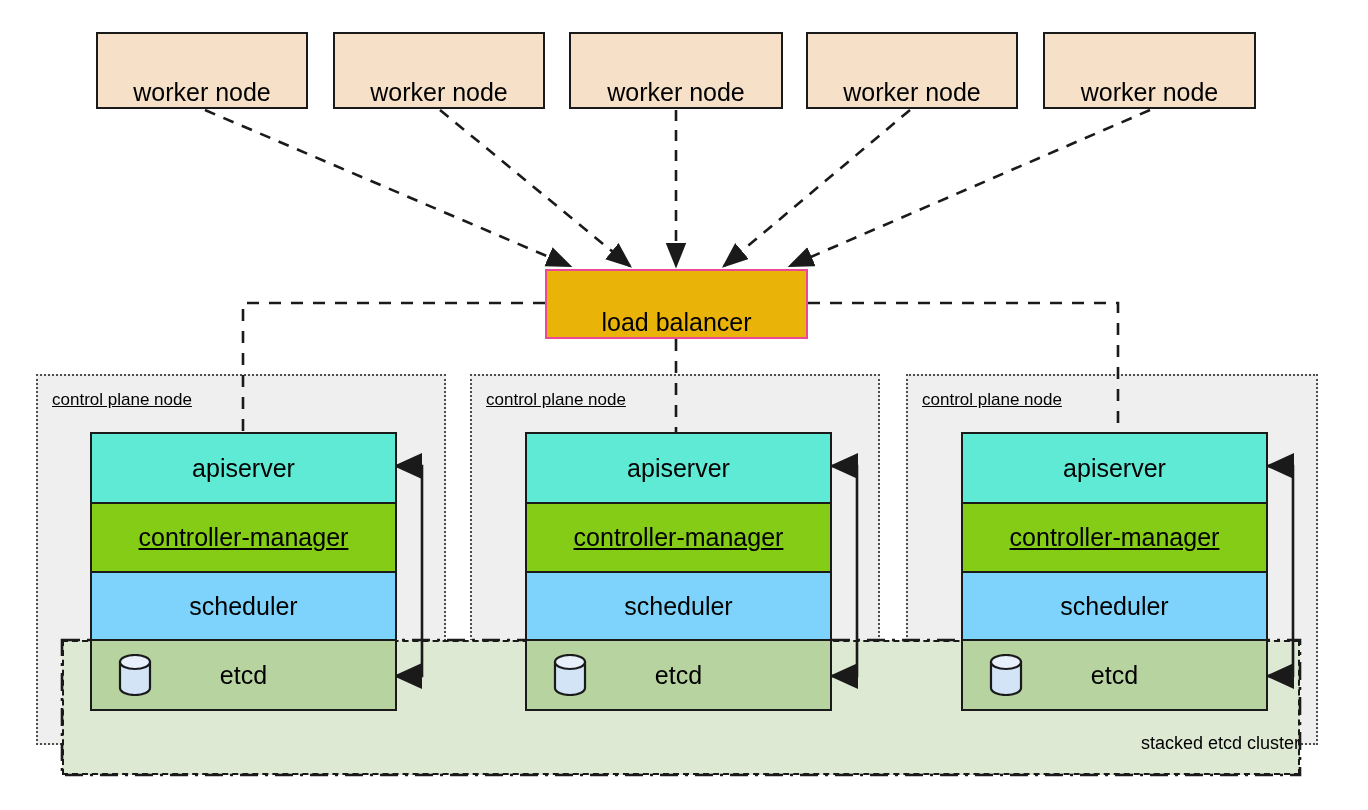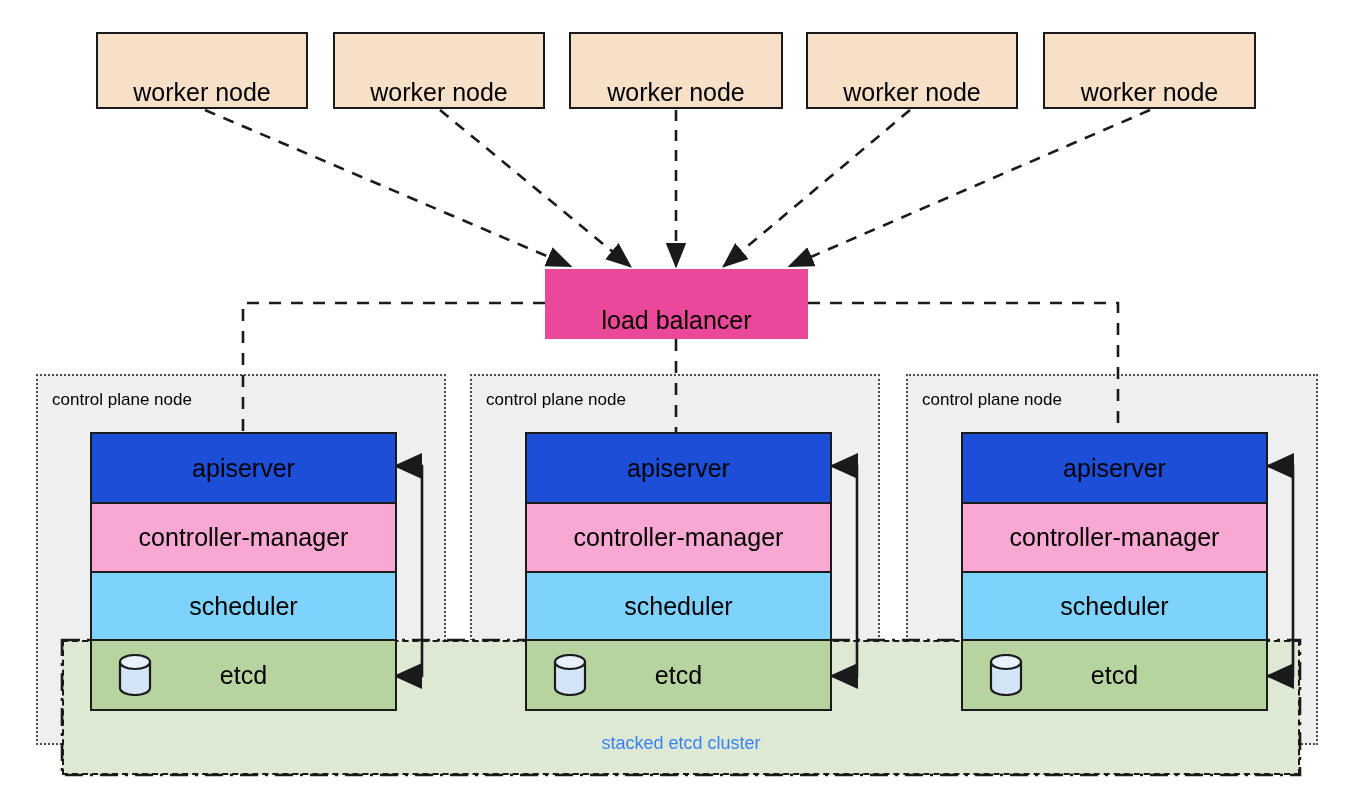--- a/index.html
+++ b/index.html
@@ -34,81 +34,82 @@
     align-items: flex-end;
     justify-content: center;
     color: #000000;
   }
   .worker-node {
     border: 2px solid #1a1a1a;
     background: #f6e0c8;
     font-size: 25px;
   }
   .load-balancer {
-    border: 4px solid #ec4899;
-    background: #ec4899;
+    border: 2px solid #ec4899;
+    background: #eab308;
     font-size: 25px;
   }
   .cp-node {
     position: absolute;
     box-sizing: border-box;
     border: 2px dotted #4d4d4d;
     background: #efefef;
   }
   .cp-node-label {
     position: absolute;
     left: 14px;
     top: 14px;
     font-size: 17px;
     color: #000000;
     white-space: nowrap;
+    text-decoration: underline;
   }
   .comp-stack {
     position: absolute;
     box-sizing: border-box;
     border: 2px solid #1a1a1a;
     display: flex;
     flex-direction: column;
   }
   .comp {
     box-sizing: border-box;
     flex: 1 1 auto;
     display: flex;
     align-items: center;
     justify-content: center;
     position: relative;
     font-size: 25px;
     color: #000000;
     border-bottom: 2px solid #1a1a1a;
   }
   .comp:last-child { border-bottom: none; }
-  .comp-apiserver { background: #1d4ed8; }
-  .comp-cm { background: #f9a8d4; }
+  .comp-apiserver { background: #5eead4; }
+  .comp-cm { background: #84cc16; text-decoration: underline; }
   .comp-sched { background: #7dd3fc; }
   .comp-etcd { background: #b7d3a0; }
   .etcd-cyl {
     position: absolute;
     left: 26px;
     top: 50%;
     transform: translateY(-50%);
     width: 34px;
     height: 42px;
   }
   .etcd-cluster {
     position: absolute;
     box-sizing: border-box;
     border: 2px dashed #1a1a1a;
     background: #dde9d3;
   }
   .etcd-cluster-label {
     position: absolute;
     font-size: 18px;
-    color: #3b82f6;
+    color: #000000;
     white-space: nowrap;
-    text-align: center;
+    text-align: right;
   }
 </style>
 </head>
 <body>
 
 <div id="canvas">
 
   <div class="etcd-cluster" style="left:62px; top:640px; width:1238px; height:135px;"></div>
 
   <div class="cp-node" style="left:36px; top:374px; width:410px; height:371px;">

